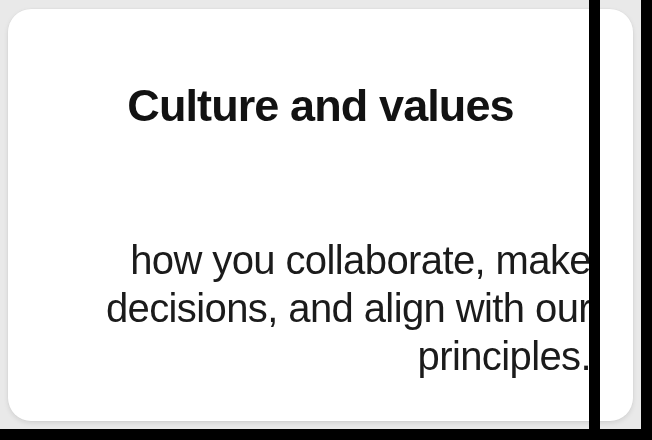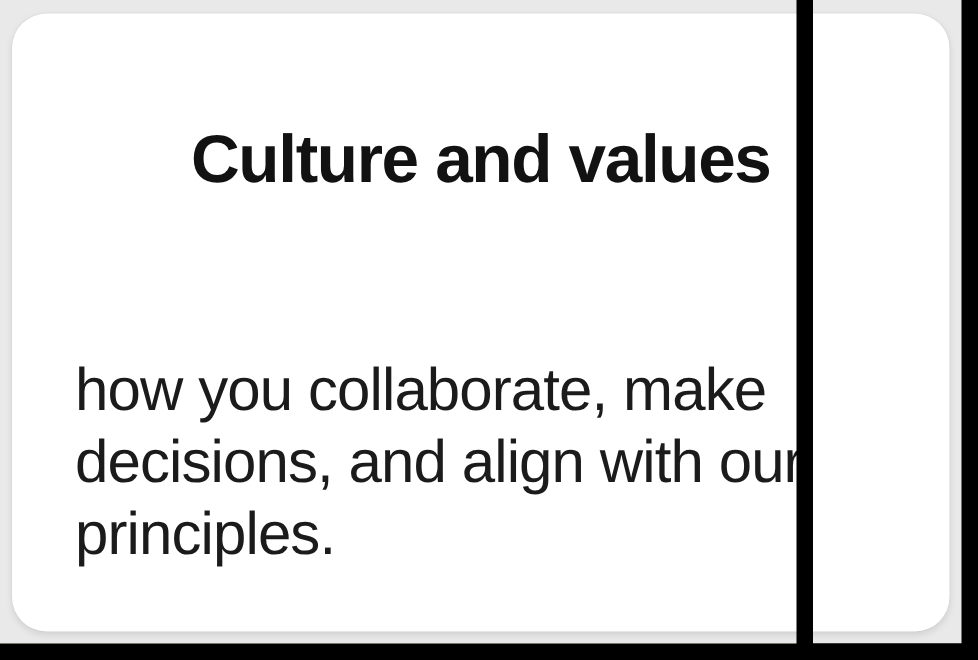--- a/index.html
+++ b/index.html
@@ -11,23 +11,23 @@
     height: 440px;
     overflow: hidden;
     background: #000000;
     font-family: "Liberation Sans", sans-serif;
     -webkit-font-smoothing: antialiased;
   }
 
   
   #screen {
     position: relative;
-    width: 542px;
+    width: 600px;
     height: 440px;
-    background: #fef9c3;
+    background: #c2410c;
   }
 
   #page-surface {
     position: absolute;
     left: 0;
     top: 0;
     width: 641px;
     height: 429px;
     background: #e9e9e9;
     overflow: hidden;
@@ -75,21 +75,21 @@
     white-space: nowrap;
   }
 
   
   #card-body {
     position: absolute;
     left: 26px;
     right: 26px;
     top: 211px;
     margin: 16px;
-    text-align: left;
+    text-align: right;
     font-family: "Liberation Sans", sans-serif;
     font-size: 40px;
     line-height: 48px;
     font-weight: 400;
     letter-spacing: -0.6px;
     color: #1b1b1b;
   }
 
   
   .gutter {

